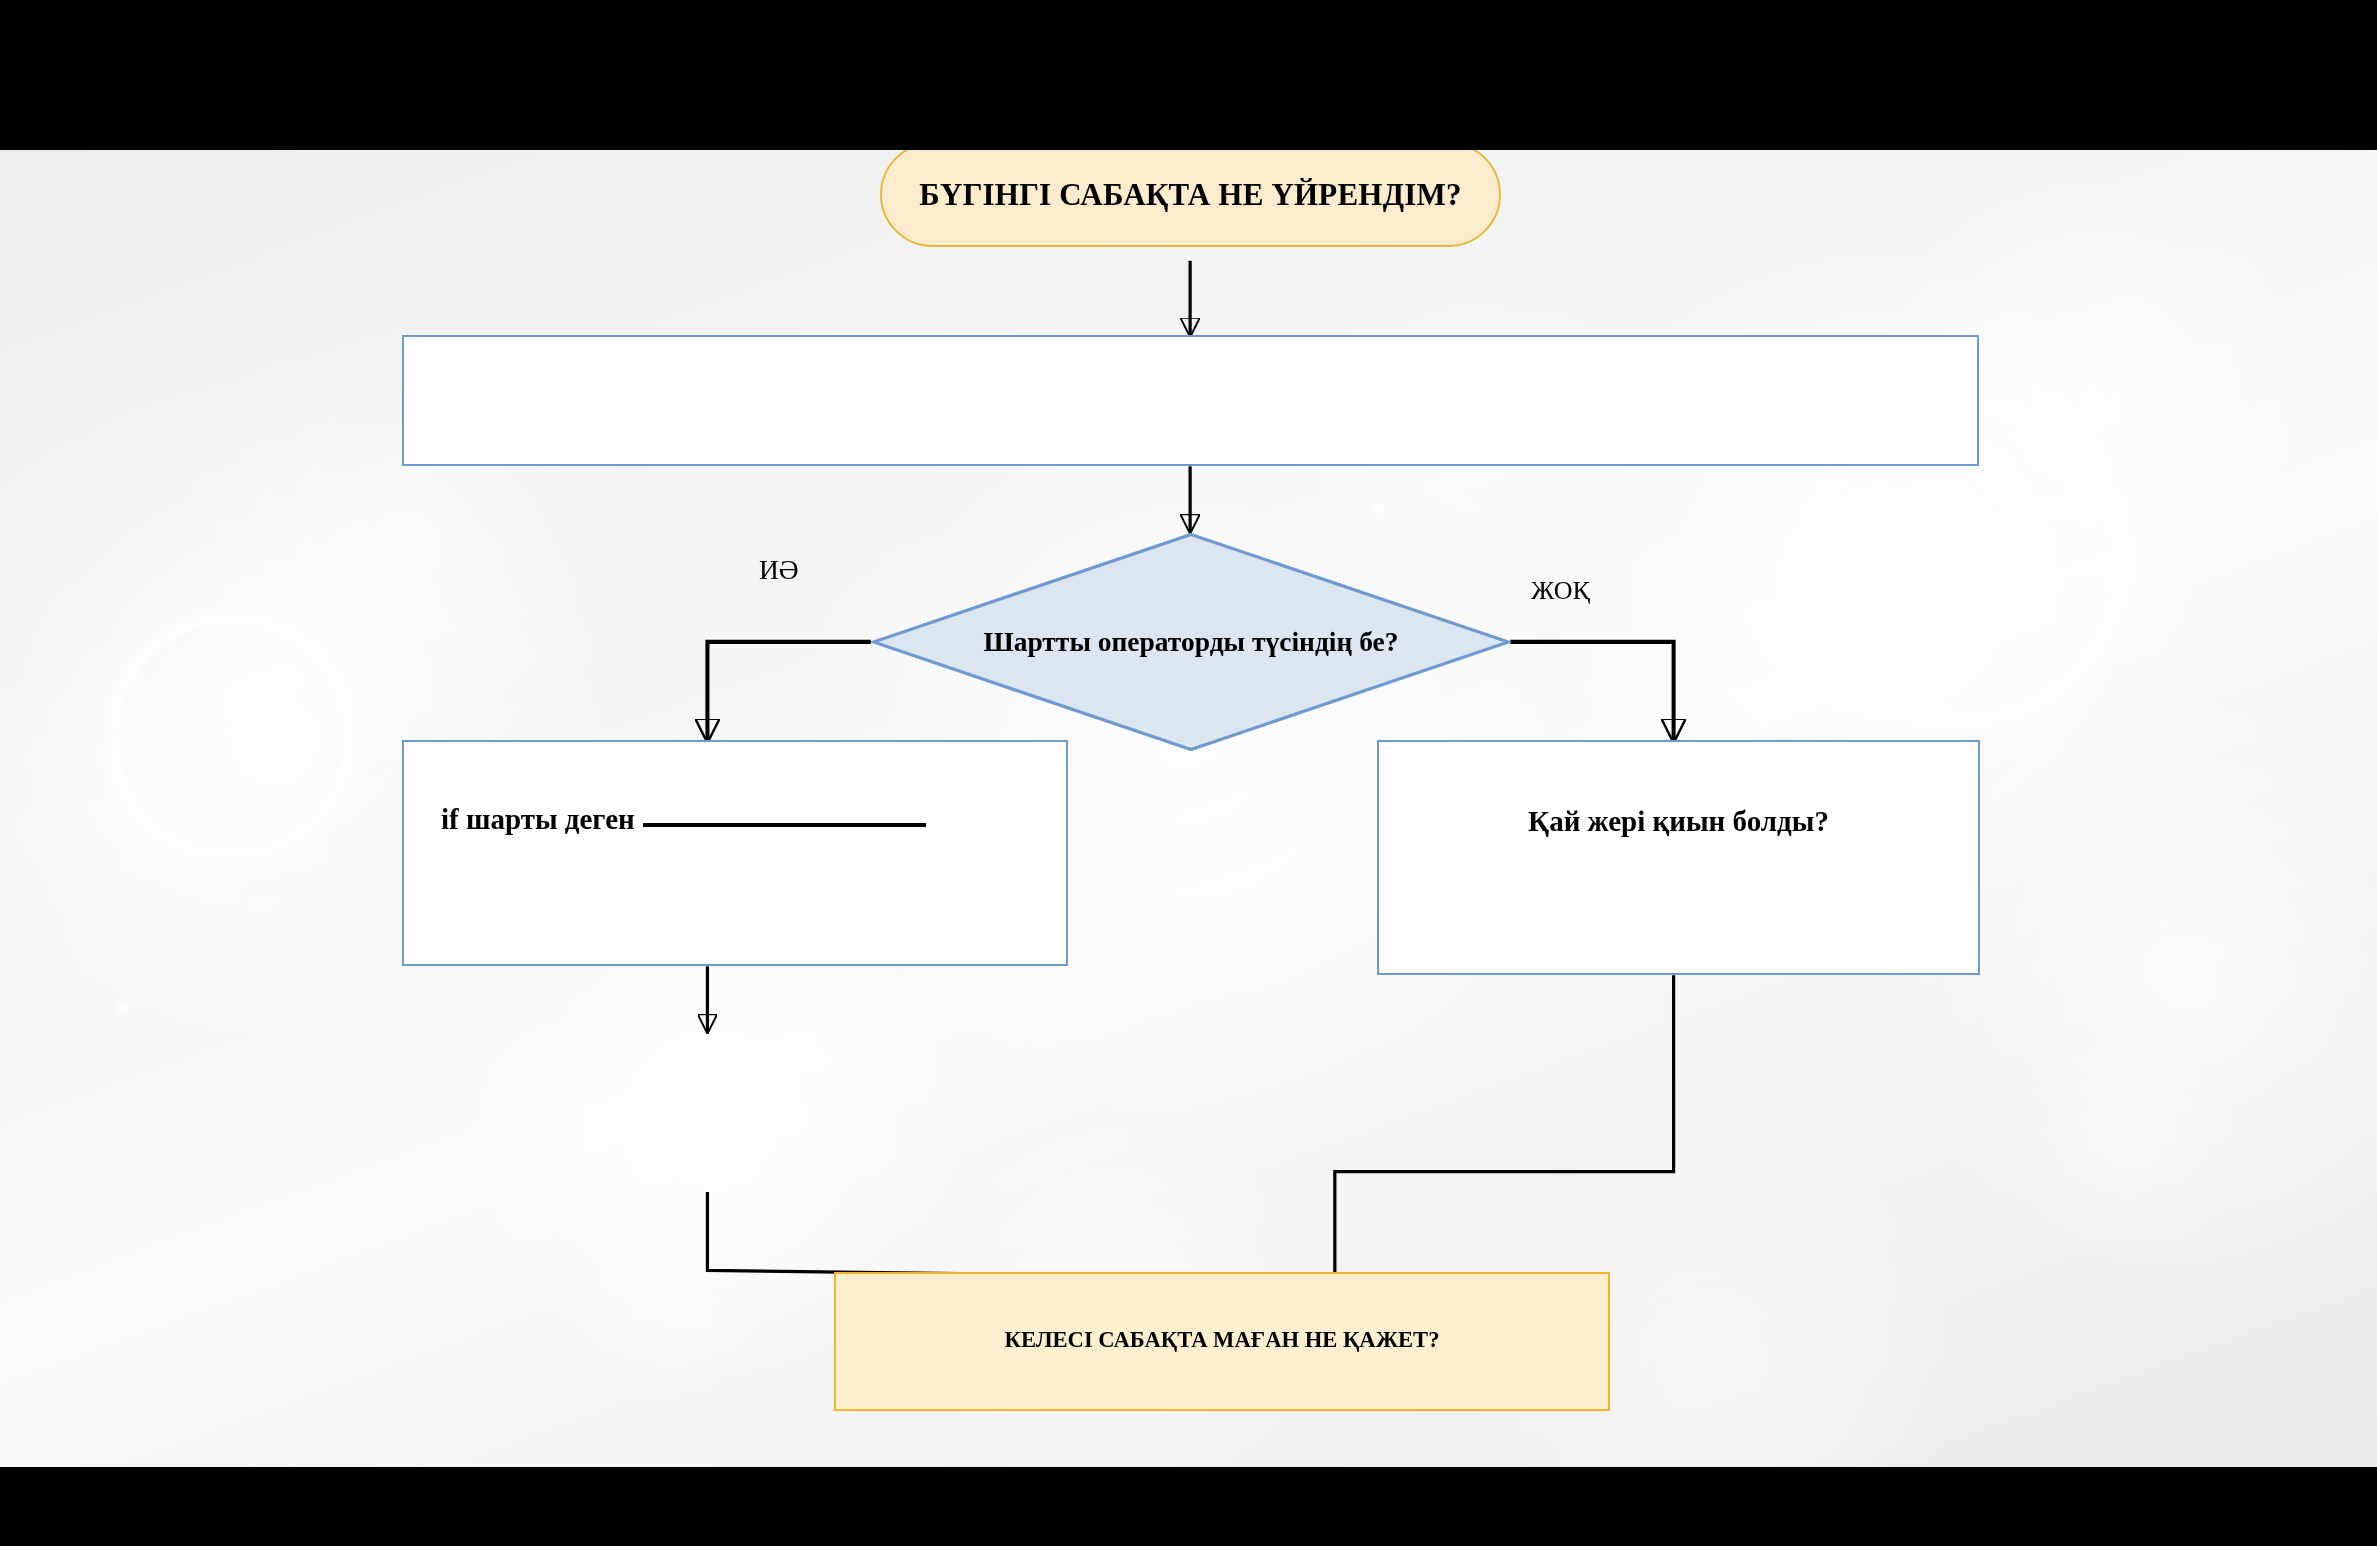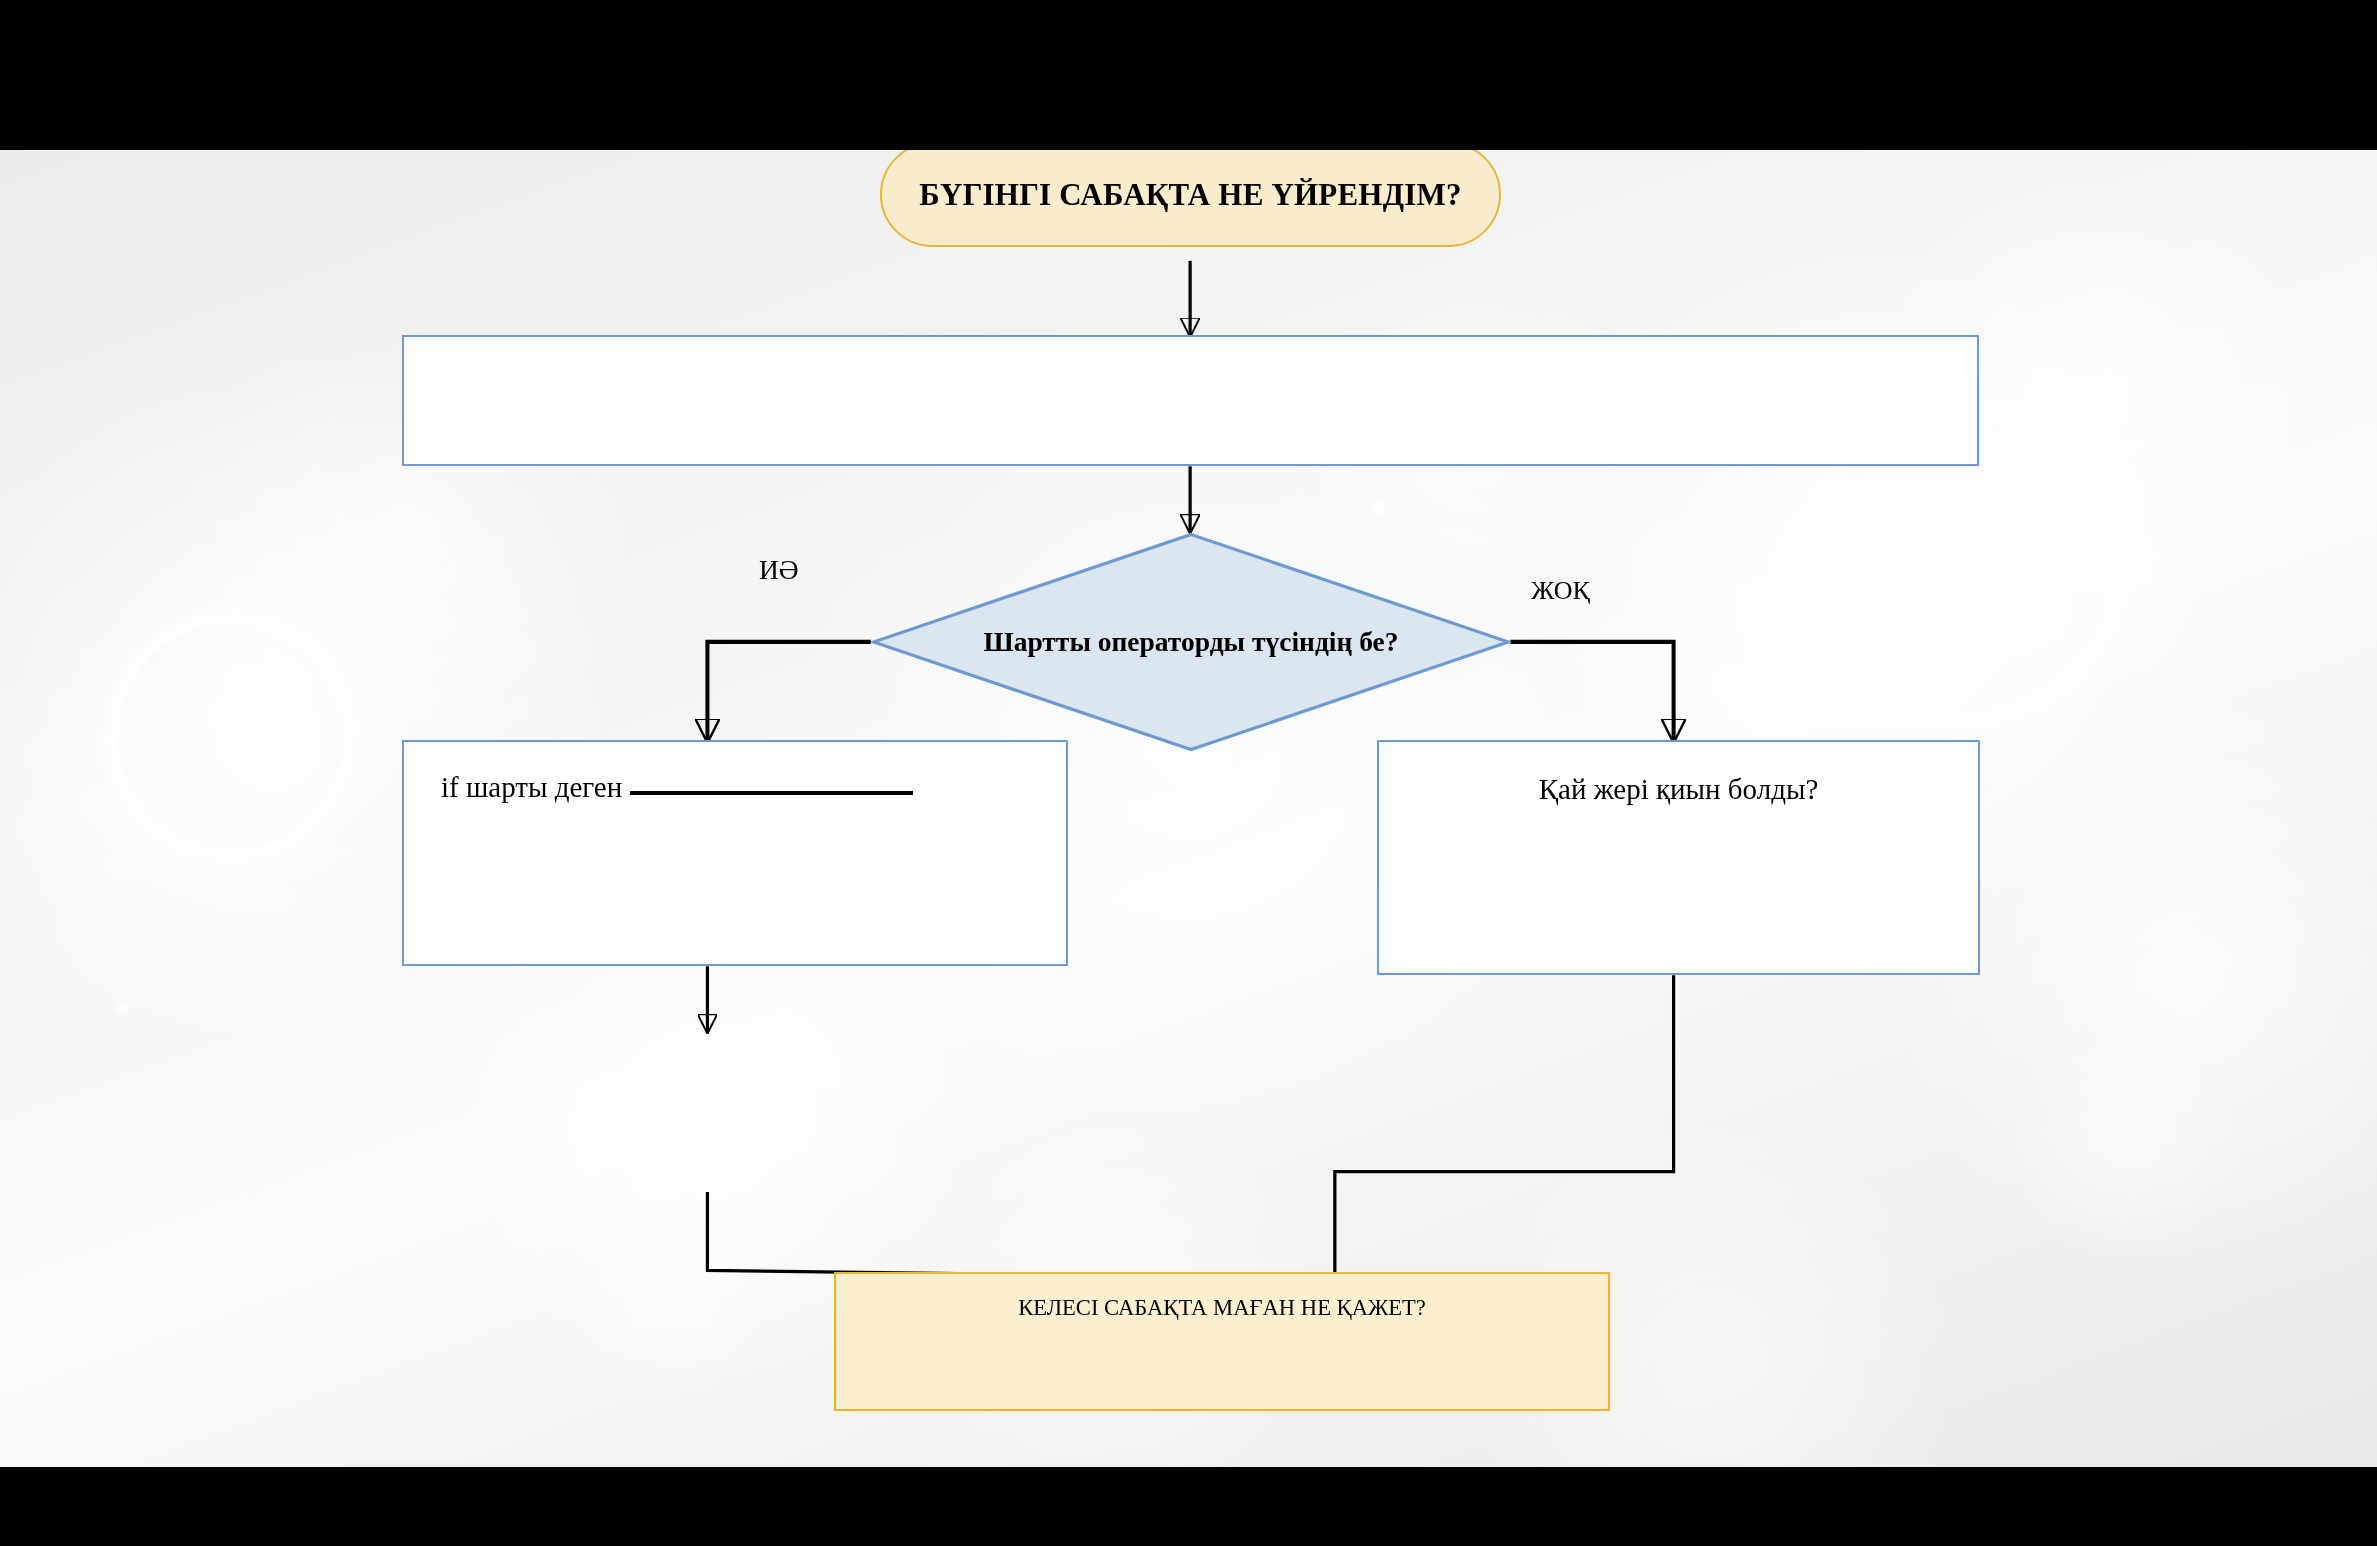--- a/index.html
+++ b/index.html
@@ -76,22 +76,23 @@
     font-weight: bold;
     letter-spacing: 0.2px;
   }
 
   .end-box {
     background: #fcefcf;
     border: 2.4px solid #f0b42a;
   }
 
   .node-text {
-    font-weight: normal;
+    font-weight: bold;
     white-space: nowrap;
+    margin-top: 32px;
   }
 
   
   .diamond-wrap {
     position: absolute;
     text-align: center;
   }
   .diamond-wrap svg {
     display: block;
   }

